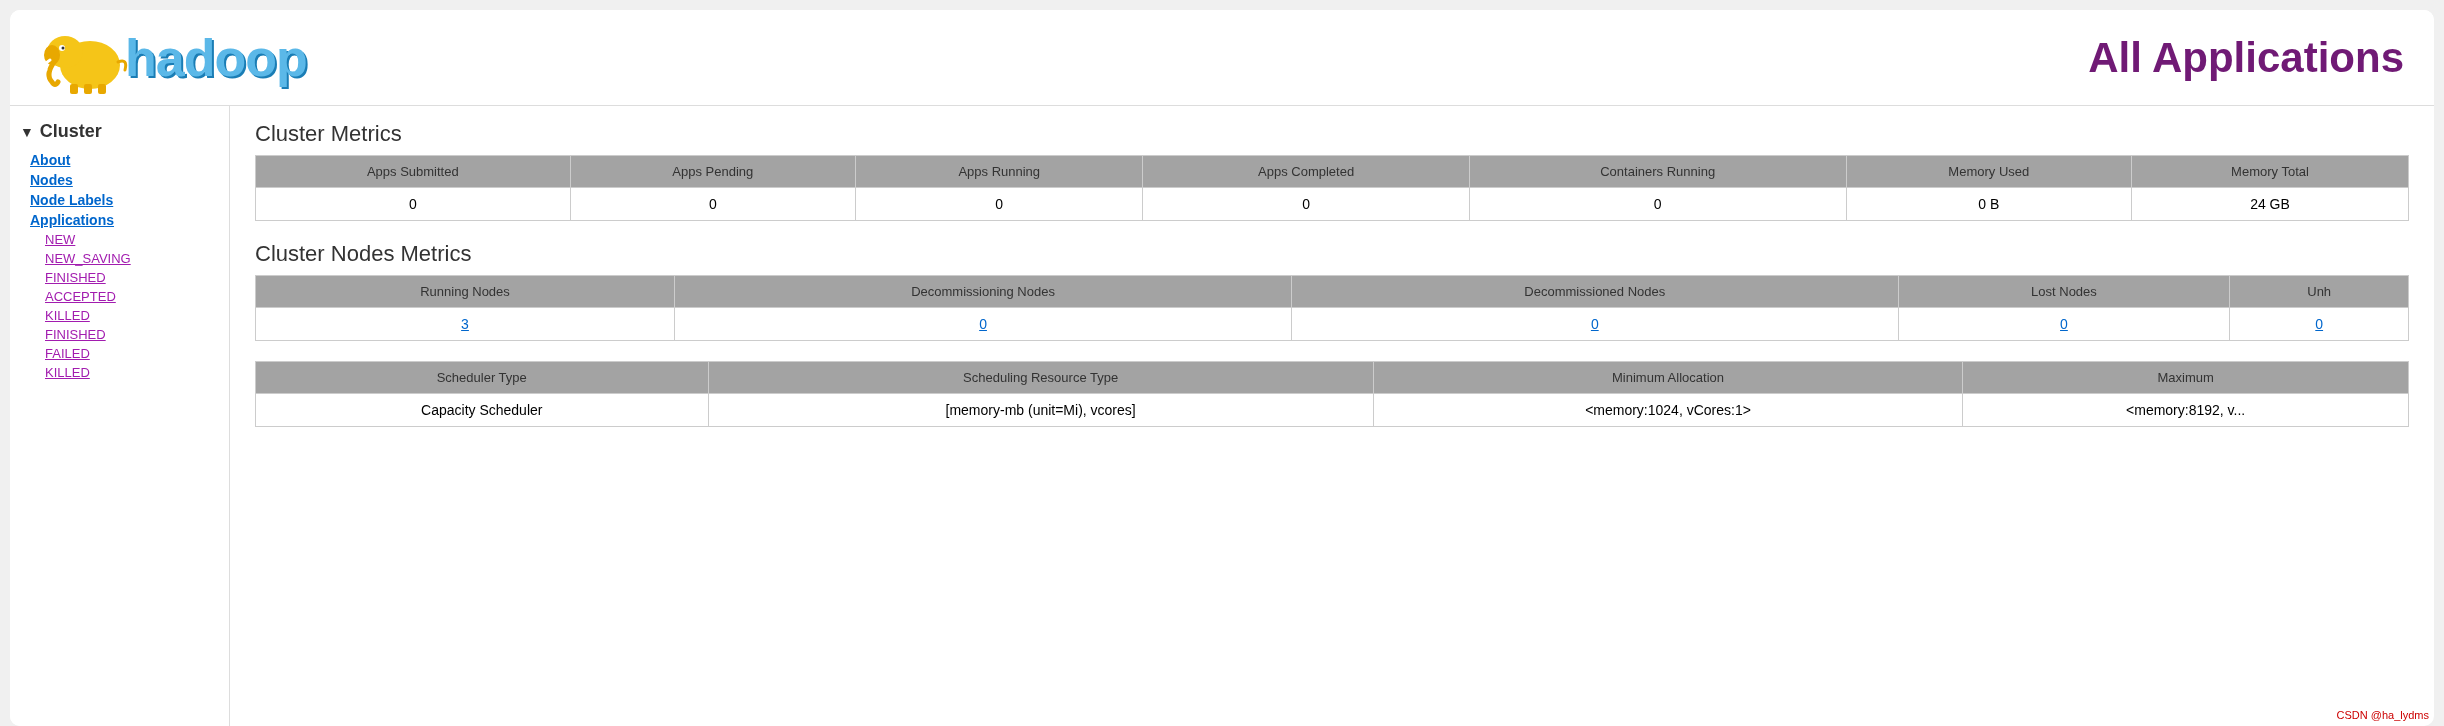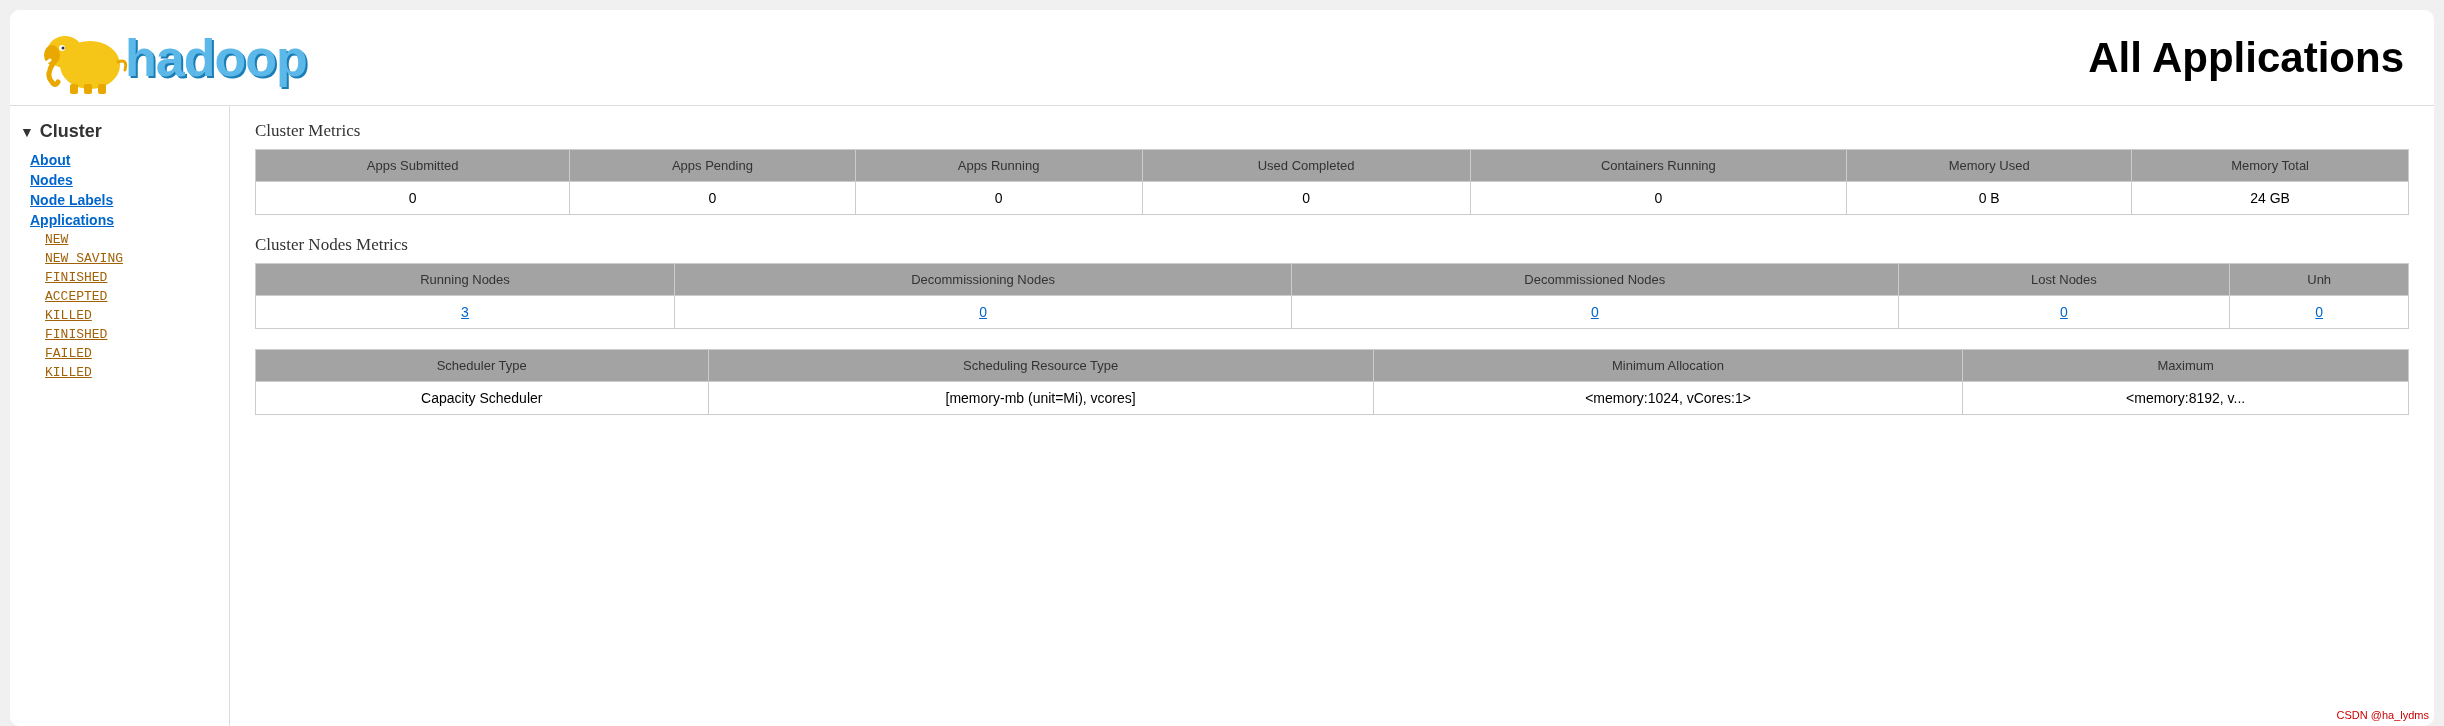--- a/index.html
+++ b/index.html
@@ -40,21 +40,21 @@
       font-weight: bold;
       color: #5bb8e8;
       letter-spacing: -1px;
       text-shadow: 2px 2px 0 #1a7db5;
       font-family: Arial, sans-serif;
       margin-left: -5px;
     }
     .page-title {
       font-size: 42px;
       font-weight: bold;
-      color: #000000;
+      color: #701a75;
     }
     
     .main-layout {
       display: flex;
       min-height: 620px;
     }
     
     .sidebar {
       width: 220px;
       min-width: 220px;
@@ -82,39 +82,37 @@
       padding: 2px 10px;
       font-size: 14px;
       cursor: pointer;
       font-weight: bold;
     }
     .sidebar-sub-links {
       padding-left: 20px;
     }
     .sidebar-sub-link {
       display: block;
-      color: #a16207;
+      color: #a21caf;
       text-decoration: underline;
       padding: 2px 5px;
       font-size: 13px;
       cursor: pointer;
-      font-family: Liberation Mono, monospace;
     }
     
     .content {
       flex: 1;
       padding: 15px 25px;
       overflow-x: auto;
     }
     .section-title {
-      font-size: 17px;
+      font-size: 22px;
       font-weight: normal;
       color: #333;
       margin-bottom: 8px;
-      font-family: Liberation Serif, serif;
     }
     
     .metrics-table {
       width: 100%;
       border-collapse: collapse;
       margin-bottom: 20px;
       border: 1px solid #ccc;
     }
     .metrics-table th {
       background: #a3a3a3;
@@ -205,21 +203,21 @@
     <div class="content">
 
       <div>
         <h2 class="section-title">Cluster Metrics</h2>
         <table class="metrics-table">
           <thead>
             <tr>
               <th>Apps Submitted</th>
               <th>Apps Pending</th>
               <th>Apps Running</th>
-              <th>Used Completed</th>
+              <th>Apps Completed</th>
               <th>Containers Running</th>
               <th>Memory Used</th>
               <th>Memory Total</th>
             </tr>
           </thead>
           <tbody>
             <tr>
               <td>0</td>
               <td>0</td>
               <td>0</td>

